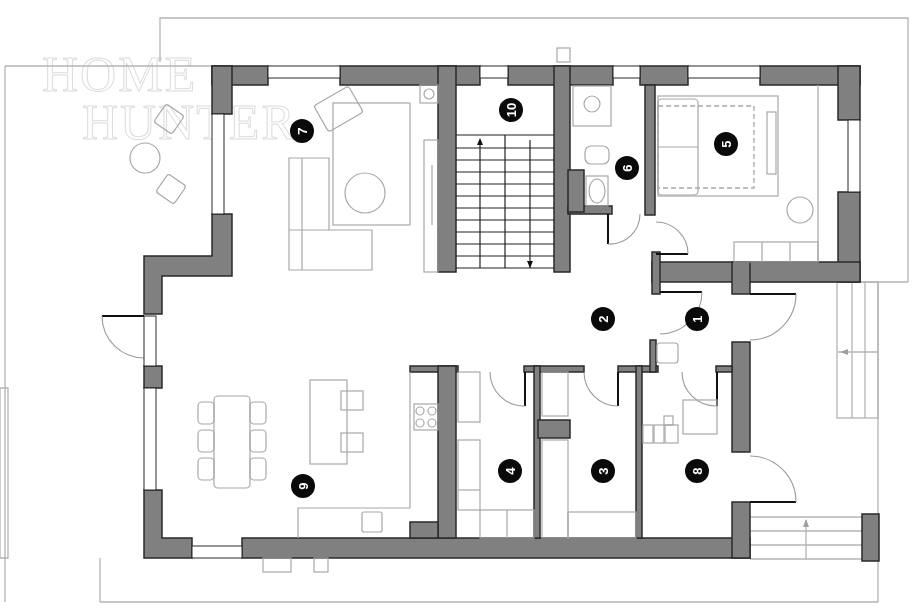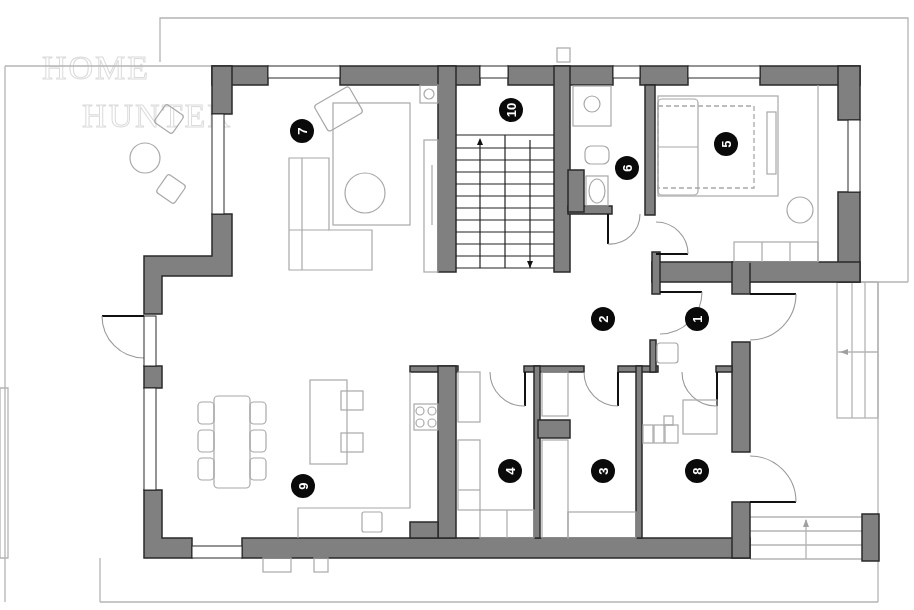--- a/index.html
+++ b/index.html
@@ -8,21 +8,21 @@
   .wall{fill:#808080;stroke:#2a2a2a;stroke-width:1.5;}
   .thin{fill:none;stroke:#b4b4b4;stroke-width:1.3;}
   .furn{fill:none;stroke:#a8a8a8;stroke-width:1.2;}
   .furn-dash{fill:none;stroke:#a8a8a8;stroke-width:1.3;stroke-dasharray:5 3;}
   .win{fill:#ffffff;stroke:#2a2a2a;stroke-width:1;}
   .door-leaf{stroke:#111;stroke-width:2;fill:none;}
   .door-arc{stroke:#9a9a9a;stroke-width:1.1;fill:none;}
   .stair{fill:none;stroke:#222;stroke-width:1.2;}
   .marker circle{fill:#0a0a0a;}
   .marker text{fill:#ffffff;font-family:"Liberation Sans",sans-serif;font-weight:bold;font-size:13px;}
-  .watermark{position:absolute;left:42px;top:44px;color:#ffffff;font-family:"Liberation Serif",serif;font-size:34px;letter-spacing:2px;line-height:48px;
+  .watermark{position:absolute;left:42px;top:50px;color:#ffffff;font-family:"Liberation Serif",serif;font-size:50px;letter-spacing:2px;line-height:48px;
     -webkit-text-stroke:1px #d8d8d8;opacity:0.9;pointer-events:none;}
   .watermark span{display:block;}
   .watermark .l2{padding-left:40px;}
 </style>
 </head>
 <body>
 
 <div class="watermark">
   <span>HOME</span>
   <span class="l2">HUNTER</span>

